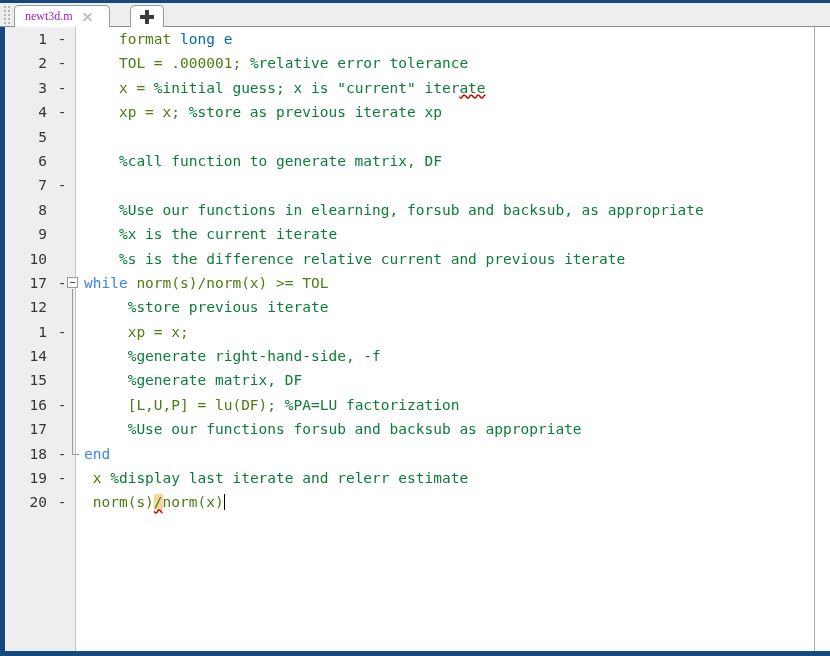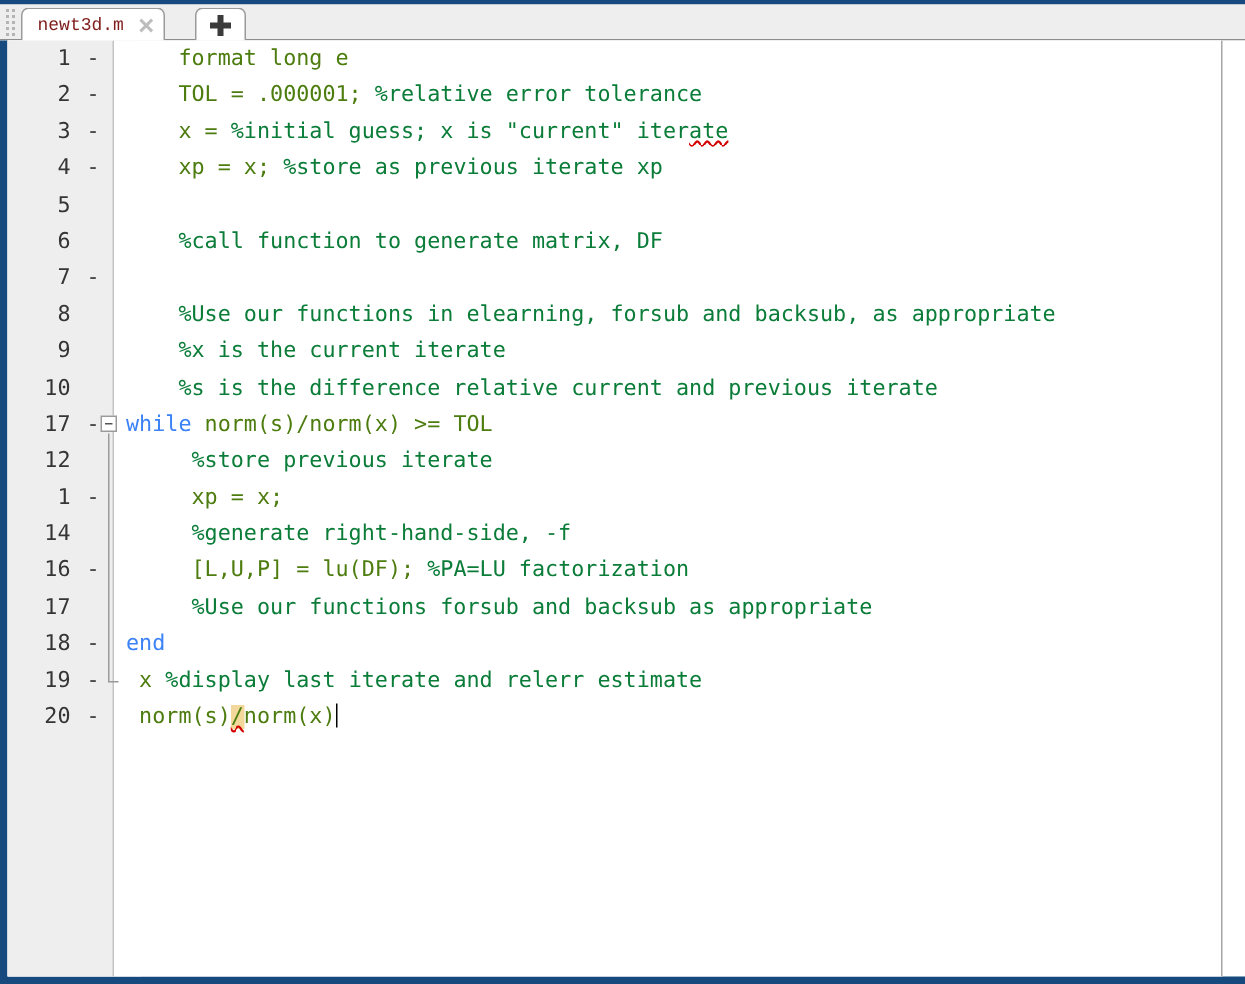--- a/index.html
+++ b/index.html
@@ -56,23 +56,23 @@
     border-bottom: none;
     border-top-left-radius: 5px;
     border-top-right-radius: 5px;
     box-sizing: border-box;
     display: flex;
     align-items: center;
     padding: 0 5px 0 10px;
   }
   .tab-label {
     font-size: 12px;
-    color: #7f1d1d;
+    color: #a21caf;
     white-space: nowrap;
-    font-family: Liberation Mono, monospace;
+    font-family: Liberation Serif, serif;
   }
   .tab-close {
     margin-left: 8px;
     width: 13px; height: 13px;
     position: relative;
     flex: 0 0 auto;
   }
   .tab-close:before, .tab-close:after {
     content: "";
     position: absolute;
@@ -207,21 +207,21 @@
   .fold-foot {
     position: absolute;
     left: 67px;
     width: 7px; height: 1px;
     background: #9a9a9a;
   }
 
   
   .t-cmt { color: #0b7d39; margin-top: 36px; }
   .t-kw  { color: #3b82f6; }
-  .t-arg { color: #4d7c0f; }
+  .t-arg { color: #0369a1; }
   .t-pln { color: #4d7c0f; }
 
   .squiggle {
     text-decoration: underline wavy #d40000;
     text-decoration-skip-ink: none;
   }
   .hl-op {
     background: #f2d99b;
   }
   .caret {
@@ -279,20 +279,21 @@
           <div class="row"><span class="ln">5</span><span class="mark"></span></div>
           <div class="row"><span class="ln">6</span><span class="mark"></span><span class="src"><span class="t-cmt">    %call function to generate matrix, DF</span></span></div>
           <div class="row"><span class="ln">7</span><span class="mark">-</span></div>
           <div class="row"><span class="ln">8</span><span class="mark"></span><span class="src"><span class="t-cmt">    %Use our functions in elearning, forsub and backsub, as appropriate</span></span></div>
           <div class="row"><span class="ln">9</span><span class="mark"></span><span class="src"><span class="t-cmt">    %x is the current iterate</span></span></div>
           <div class="row"><span class="ln">10</span><span class="mark"></span><span class="src"><span class="t-cmt">    %s is the difference relative current and previous iterate</span></span></div>
           <div class="row"><span class="ln">17</span><span class="mark">-</span><span class="src"><span class="t-kw">while</span><span class="t-pln"> norm(s)/norm(x) &gt;= TOL</span></span></div>
           <div class="row"><span class="ln">12</span><span class="mark"></span><span class="src"><span class="t-cmt">     %store previous iterate</span></span></div>
           <div class="row"><span class="ln">1</span><span class="mark">-</span><span class="src"><span class="t-pln">     xp = x;</span></span></div>
           <div class="row"><span class="ln">14</span><span class="mark"></span><span class="src"><span class="t-cmt">     %generate right-hand-side, -f</span></span></div>
+          <div class="row"><span class="ln">15</span><span class="mark"></span><span class="src"><span class="t-cmt">     %generate matrix, DF</span></span></div>
           <div class="row"><span class="ln">16</span><span class="mark">-</span><span class="src"><span class="t-pln">     [L,U,P] = lu(DF); </span><span class="t-cmt">%PA=LU factorization</span></span></div>
           <div class="row"><span class="ln">17</span><span class="mark"></span><span class="src"><span class="t-cmt">     %Use our functions forsub and backsub as appropriate</span></span></div>
           <div class="row"><span class="ln">18</span><span class="mark">-</span><span class="src"><span class="t-kw">end</span></span></div>
           <div class="row"><span class="ln">19</span><span class="mark">-</span><span class="src"><span class="t-pln"> x </span><span class="t-cmt">%display last iterate and relerr estimate</span></span></div>
           <div class="row"><span class="ln">20</span><span class="mark">-</span><span class="src"><span class="t-pln"> norm(s)</span><span class="t-pln hl-op squiggle">/</span><span class="t-pln">norm(x)</span><span class="caret"></span></span></div>
           <div class="fold-box" style="top: 250px;"></div>
           <div class="fold-line" style="top: 262px; height: 164.8px;"></div>
           <div class="fold-foot" style="top: 426.8px;"></div>
         </div>
 

